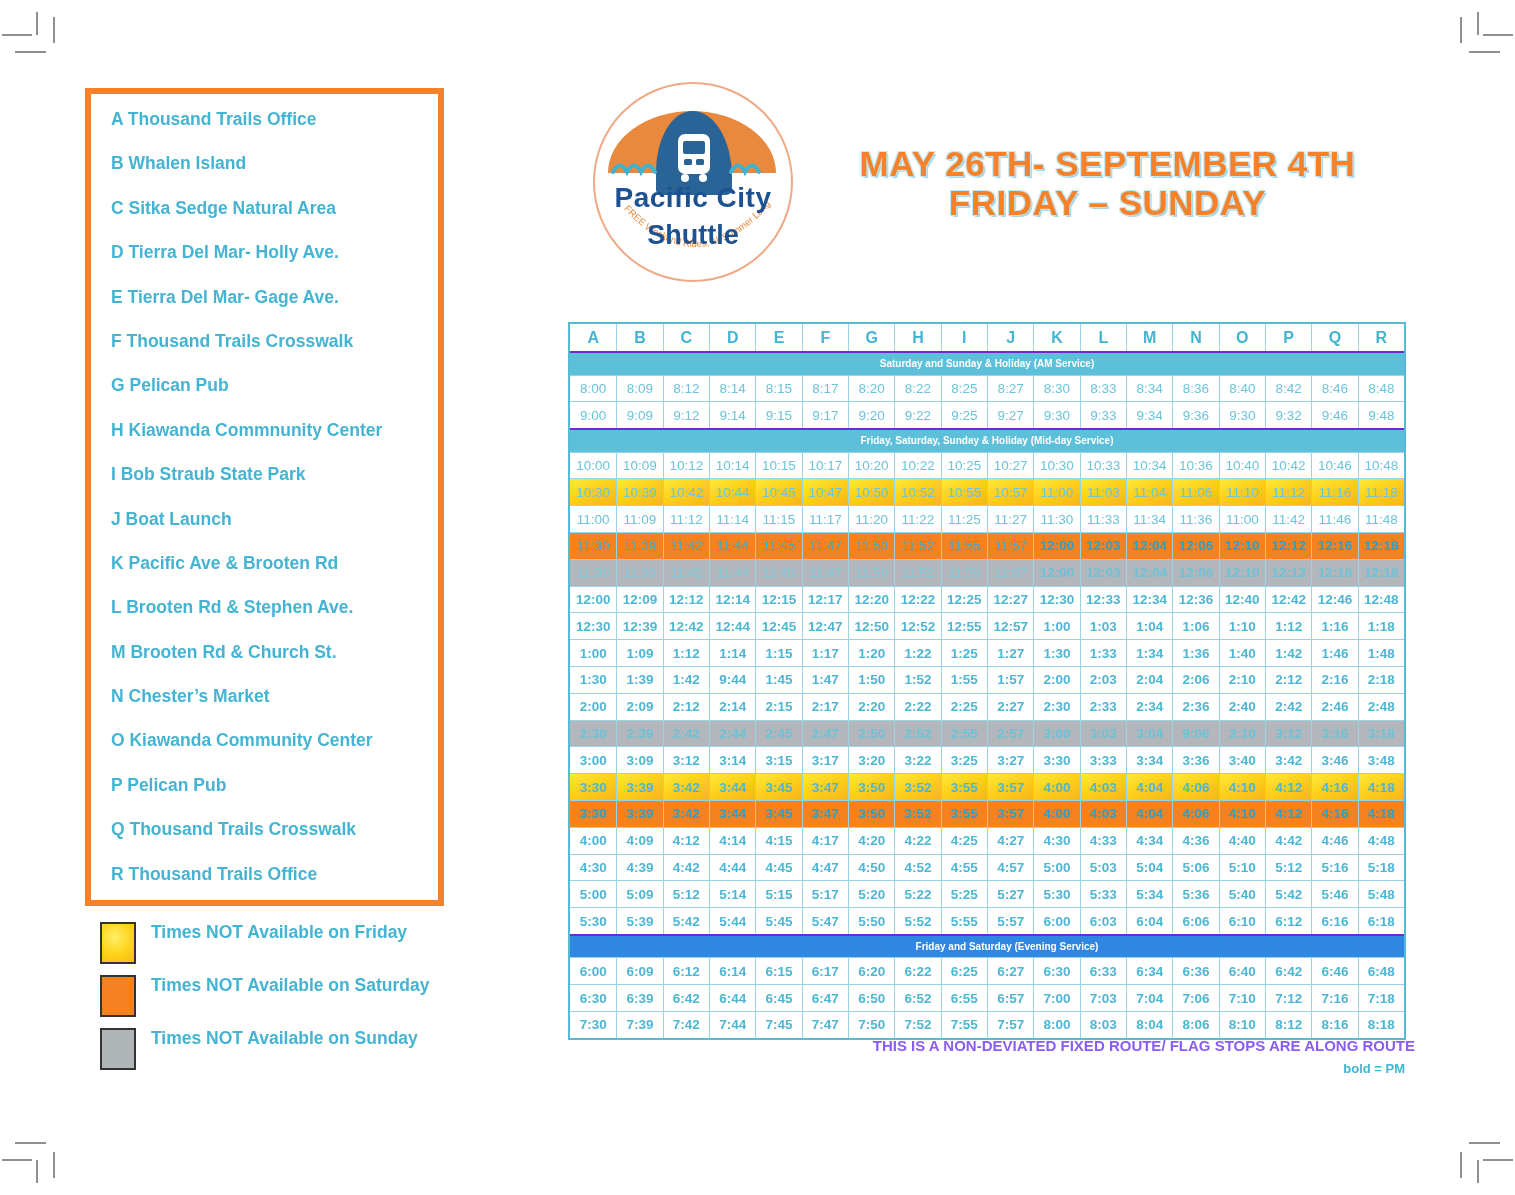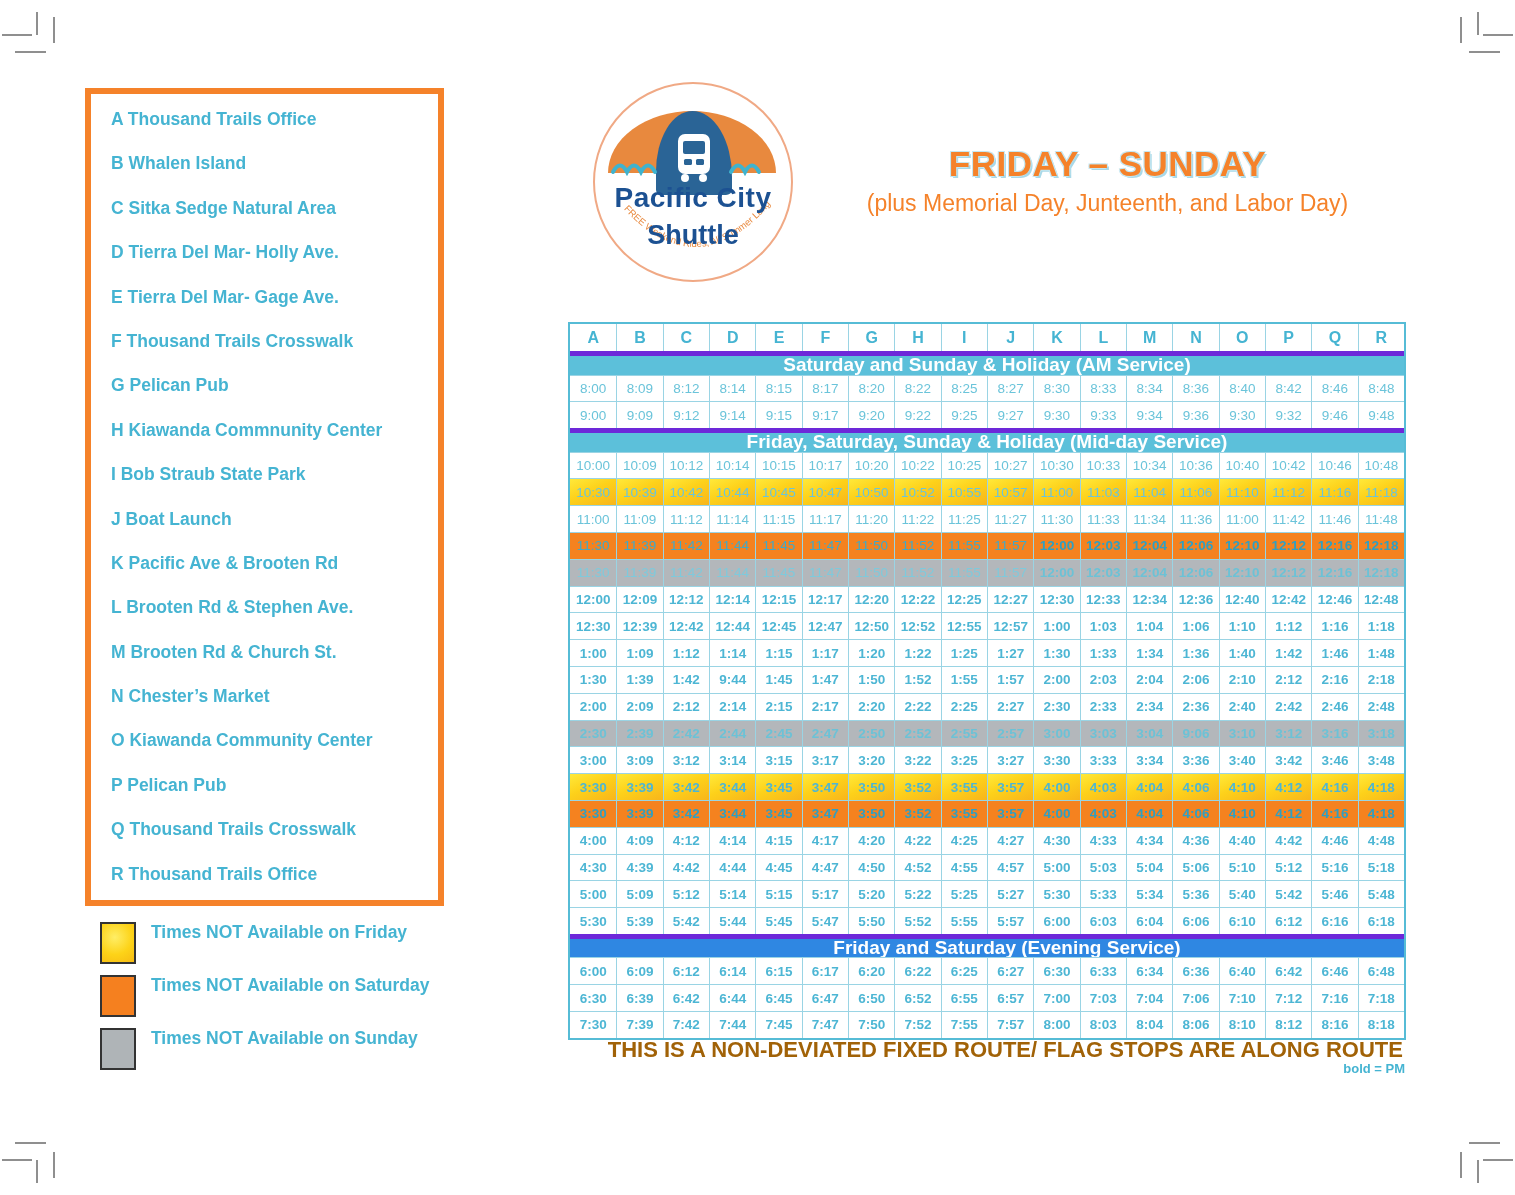--- a/index.html
+++ b/index.html
@@ -57,33 +57,33 @@
   .subtitle { font-size:23px; margin-top:7px; }
 
   
   .timetable { position:absolute; left:568px; top:322px; width:838px;
     border:2px solid #56BCD6; background:#fff; }
   .trow { display:grid; grid-template-columns:repeat(18, 1fr); }
   .tcell { border-left:1px solid #9AD4E4; border-top:1px solid #9AD4E4;
     display:flex; align-items:center; justify-content:center; overflow:hidden; }
   .trow .tcell:first-child { border-left:none; }
   .letters .tcell { border-top:none; height:27px; font-weight:bold; font-size:16px; color:#45B4D2; background:#fff; }
-  .band { height:23.5px; background:#5CC0DA; color:#fff; font-weight:bold; font-size:19px;
-    display:flex; align-items:center; justify-content:center; border-top:5px solid #6d28d9; }
+  .band { height:23.5px; background:#5CC0DA; color:#fff; font-weight:bold; font-size:10px;
+    display:flex; align-items:center; justify-content:center; border-top:2px solid #6d28d9; }
   .band.blue { background:#2F87E2;padding-left:40px; }
   .time-row .tcell { height:26.8px; font-size:13.5px; color:#6BC4DA; }
   .time-row .tcell.bold { font-weight:bold; color:#4DB6D4; }
   .bg-yellow .tcell { background:linear-gradient(155deg,#ffe93a 0%,#fdd11a 45%,#f8b51b 100%); }
   .bg-orange .tcell { background:#F5821F; color:#3FA9C9; }
   .bg-gray   .tcell { background:#B3B7BB; color:#7ECADC; }
   .bg-orange .tcell.bold { color:#2F9FC2; }
   .bg-gray   .tcell.bold { color:#6CC2D6; }
 
   
-  .notice { position:absolute; right:112px; top:1037px; font-size:22px; font-weight:bold; color:#a16207; }
+  .notice { position:absolute; right:100px; top:1037px; font-size:15px; font-weight:bold; color:#8b5cf6; }
   .pm-note { position:absolute; right:110px; top:1061px; font-size:13px; font-weight:bold; color:#45B4D2; }
 </style>
 </head>
 <body>
 
 <div>
   <div class="cm" style="left:36px;top:12px;width:2px;height:23px;"></div>
   <div class="cm" style="left:53px;top:17px;width:2px;height:26px;"></div>
   <div class="cm" style="left:2px;top:34px;width:30px;height:2px;"></div>
   <div class="cm" style="left:15px;top:51px;width:31px;height:2px;"></div>
@@ -161,22 +161,22 @@
       <text font-size="9.5" fill="#E8893E" font-family="Liberation Sans, sans-serif">
         <textPath href="#tagline-arc" startOffset="4">FREE Weekend Rides, All Summer Long!</textPath>
       </text>
     </svg>
     <div class="logo-name1">Pacific City</div>
     <div class="logo-name2">Shuttle</div>
   </div>
 </div>
 
 <div class="title-block">
+  <div class="title-line">MAY 26TH- SEPTEMBER 4TH</div>
   <div class="title-line">FRIDAY – SUNDAY</div>
-  <div class="subtitle">(plus Memorial Day, Junteenth, and Labor Day)</div>
 </div>
 
 <div class="timetable" id="timetable">
     <div class="trow letters">
       <div class="tcell">A</div>
       <div class="tcell">B</div>
       <div class="tcell">C</div>
       <div class="tcell">D</div>
       <div class="tcell">E</div>
       <div class="tcell">F</div>

